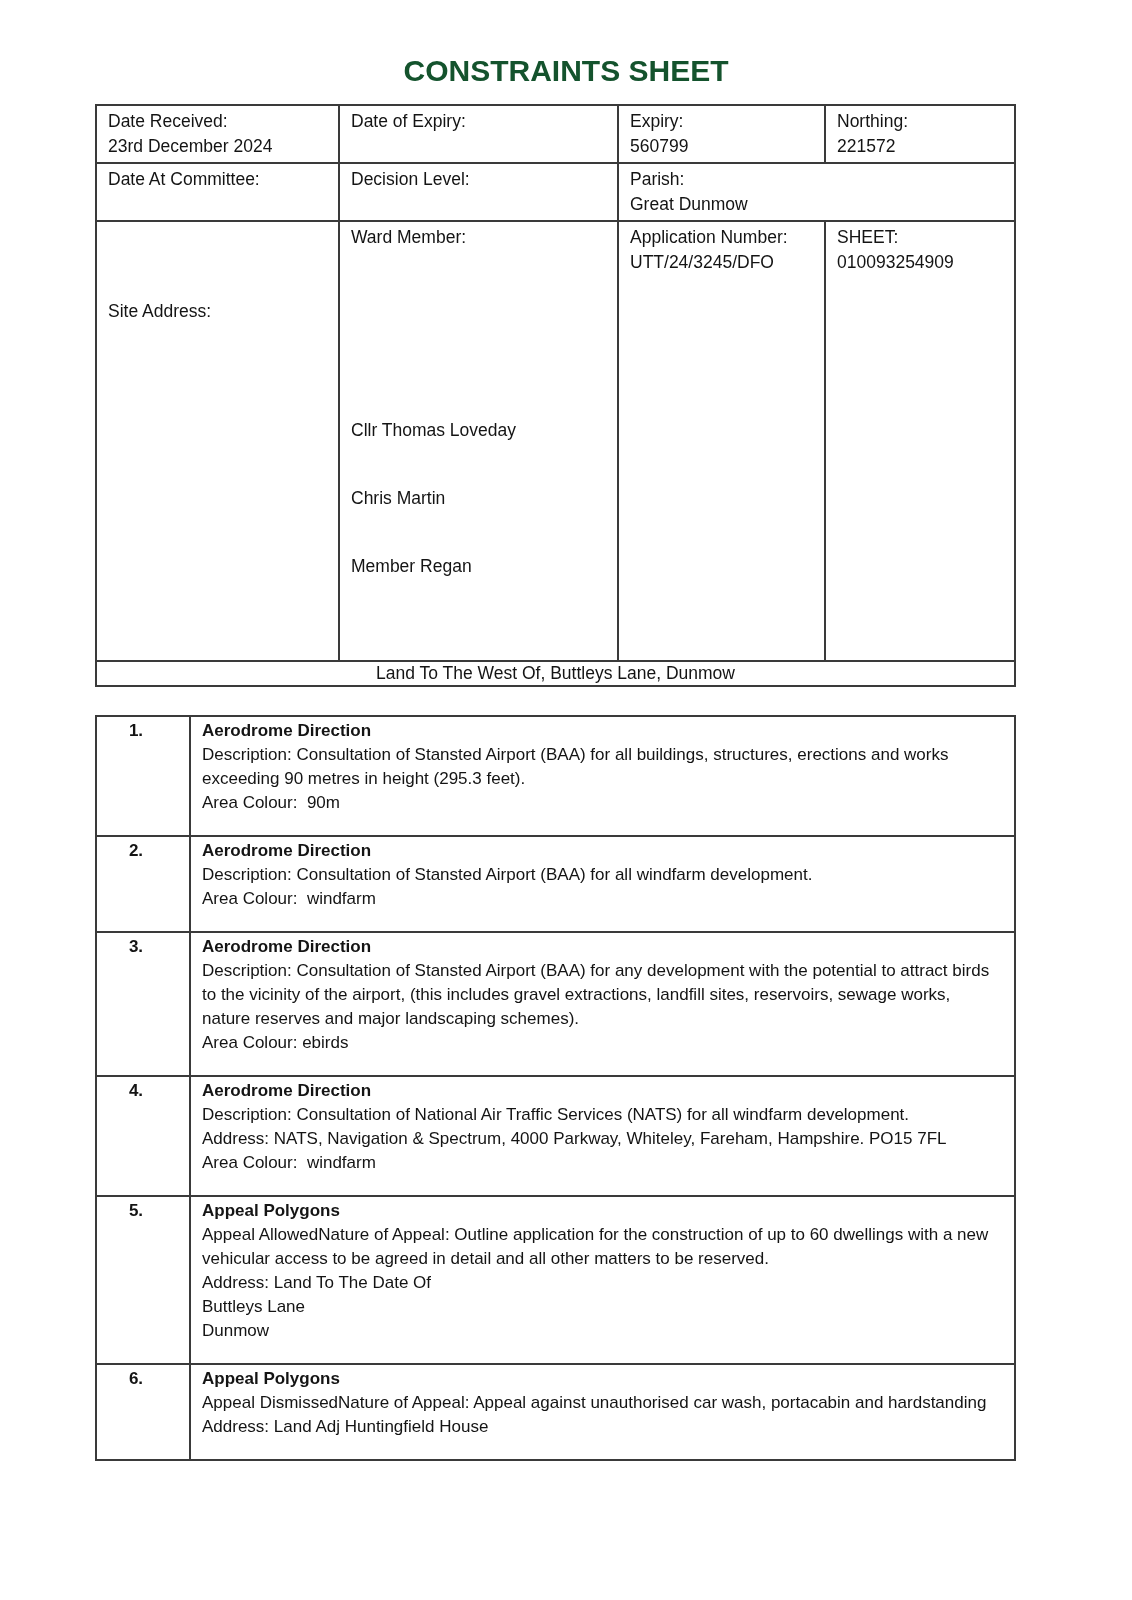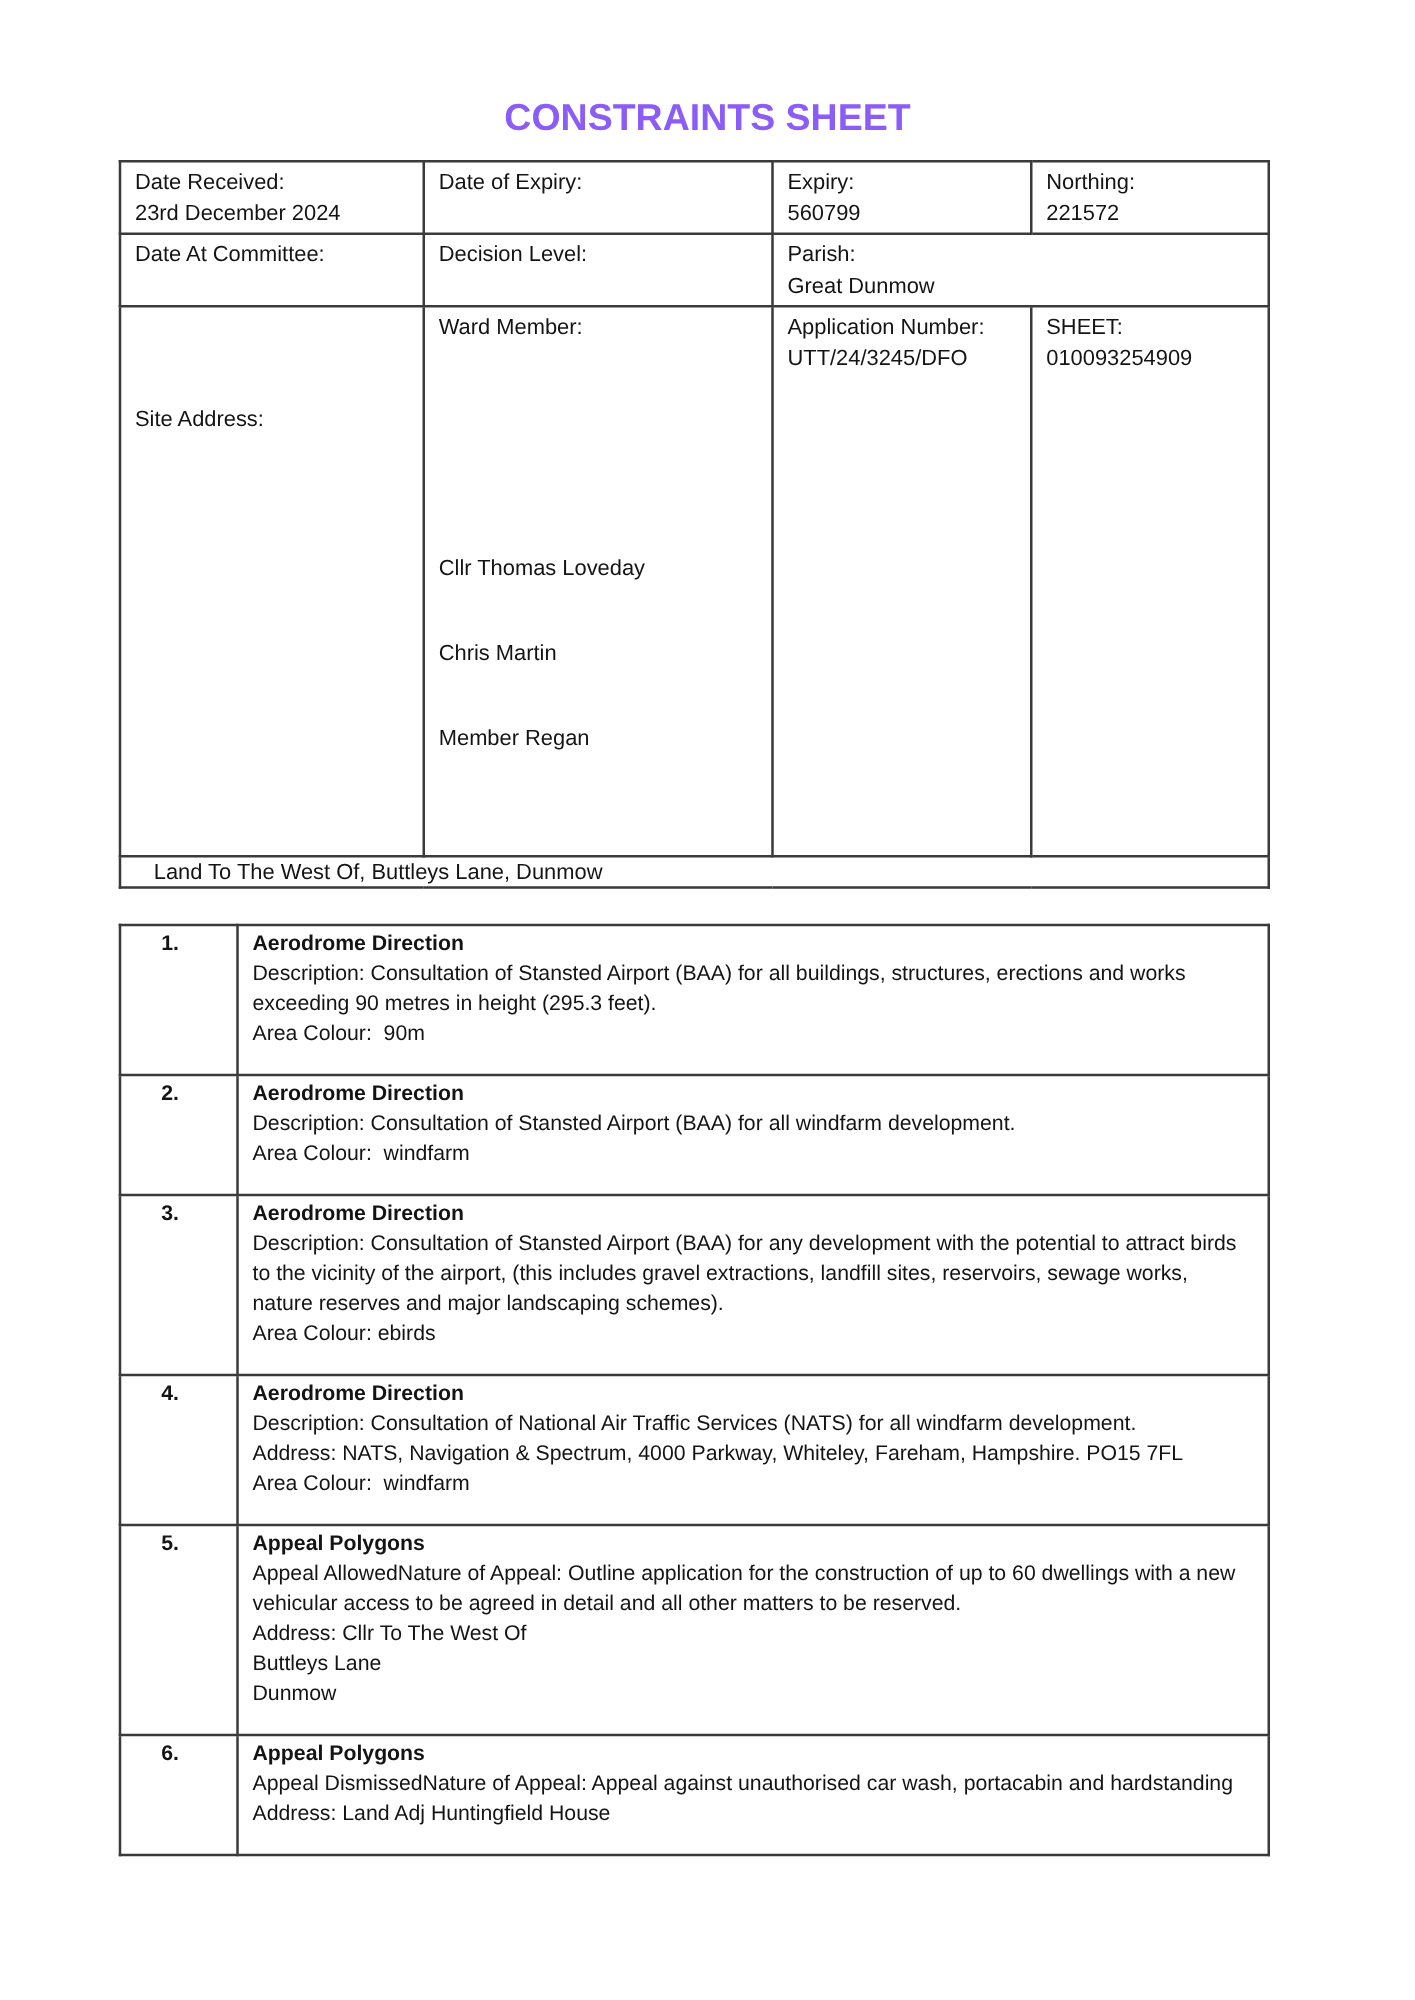--- a/index.html
+++ b/index.html
@@ -6,26 +6,26 @@
   html, body { background: #ffffff; }
   body {
     width: 1132px;
     height: 1600px;
     font-family: "Liberation Sans", "DejaVu Sans", sans-serif;
     color: #141414;
     overflow: hidden;
     position: relative;
   }
   .page-title {
-    padding-top: 78px;
+    padding-top: 54px;
     text-align: center;
     font-size: 30px;
     font-weight: bold;
     letter-spacing: 0px;
-    color: #8b5cf6;
+    color: #14532d;
   }
   table {
     border-collapse: collapse;
     table-layout: fixed;
     width: 919px;
     margin-left: 95px;
   }
   td {
     border: 2px solid #3a3a3a;
     vertical-align: top;
@@ -34,21 +34,21 @@
   .info-table {
     margin-top: 16px;
     font-size: 17.5px;
     line-height: 25px;
   }
   .info-table td { padding: 3px 11px; }
   .row-1 { height: 50px; }
   .row-2 { height: 54px; border-radius: 21px; }
   .row-3 { height: 440px; }
   .row-4 { height: 25px; }
-  .row-4 td { padding: 0 26px; line-height: 23px; }
+  .row-4 td { padding: 0 26px; line-height: 23px; text-align: center; }
   .site-label { margin-top: 74px; }
   .ward-name-1 { margin-top: 168px; }
   .ward-name-2 { margin-top: 43px; }
   .ward-name-3 { margin-top: 43px; }
   
   .constraints-table {
     margin-top: 28px;
     font-size: 17px;
     line-height: 24px;
   }
@@ -167,21 +167,21 @@
       <div class="c-line">Description: Consultation of National Air Traffic Services (NATS) for all windfarm development.</div>
       <div class="c-line">Address: NATS, Navigation &amp; Spectrum, 4000 Parkway, Whiteley, Fareham, Hampshire. PO15 7FL</div>
       <div class="c-line">Area Colour:  windfarm</div>
     </td>
   </tr>
   <tr>
     <td class="c-num">5.</td>
     <td class="c-body">
       <div class="c-title">Appeal Polygons</div>
       <div class="c-line">Appeal AllowedNature of Appeal: Outline application for the construction of up to 60 dwellings with a new vehicular access to be agreed in detail and all other matters to be reserved.</div>
-      <div class="c-line">Address: Cllr To The West Of</div>
+      <div class="c-line">Address: Land To The Date Of</div>
       <div class="c-line">Buttleys Lane</div>
       <div class="c-line">Dunmow</div>
     </td>
   </tr>
   <tr>
     <td class="c-num">6.</td>
     <td class="c-body">
       <div class="c-title">Appeal Polygons</div>
       <div class="c-line">Appeal DismissedNature of Appeal: Appeal against unauthorised car wash, portacabin and hardstanding</div>
       <div class="c-line">Address: Land Adj Huntingfield House</div>

